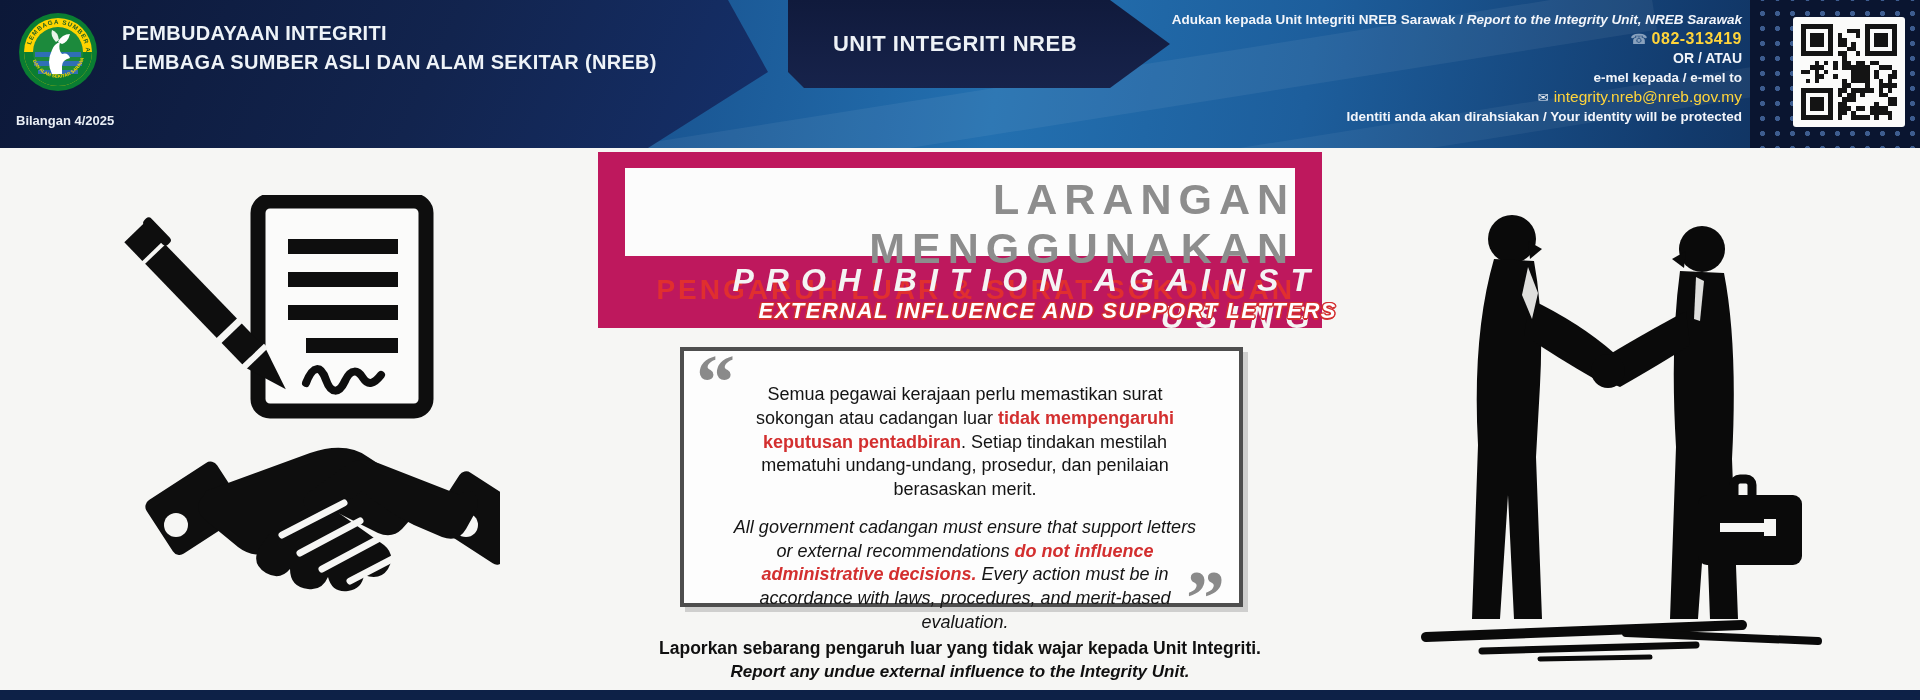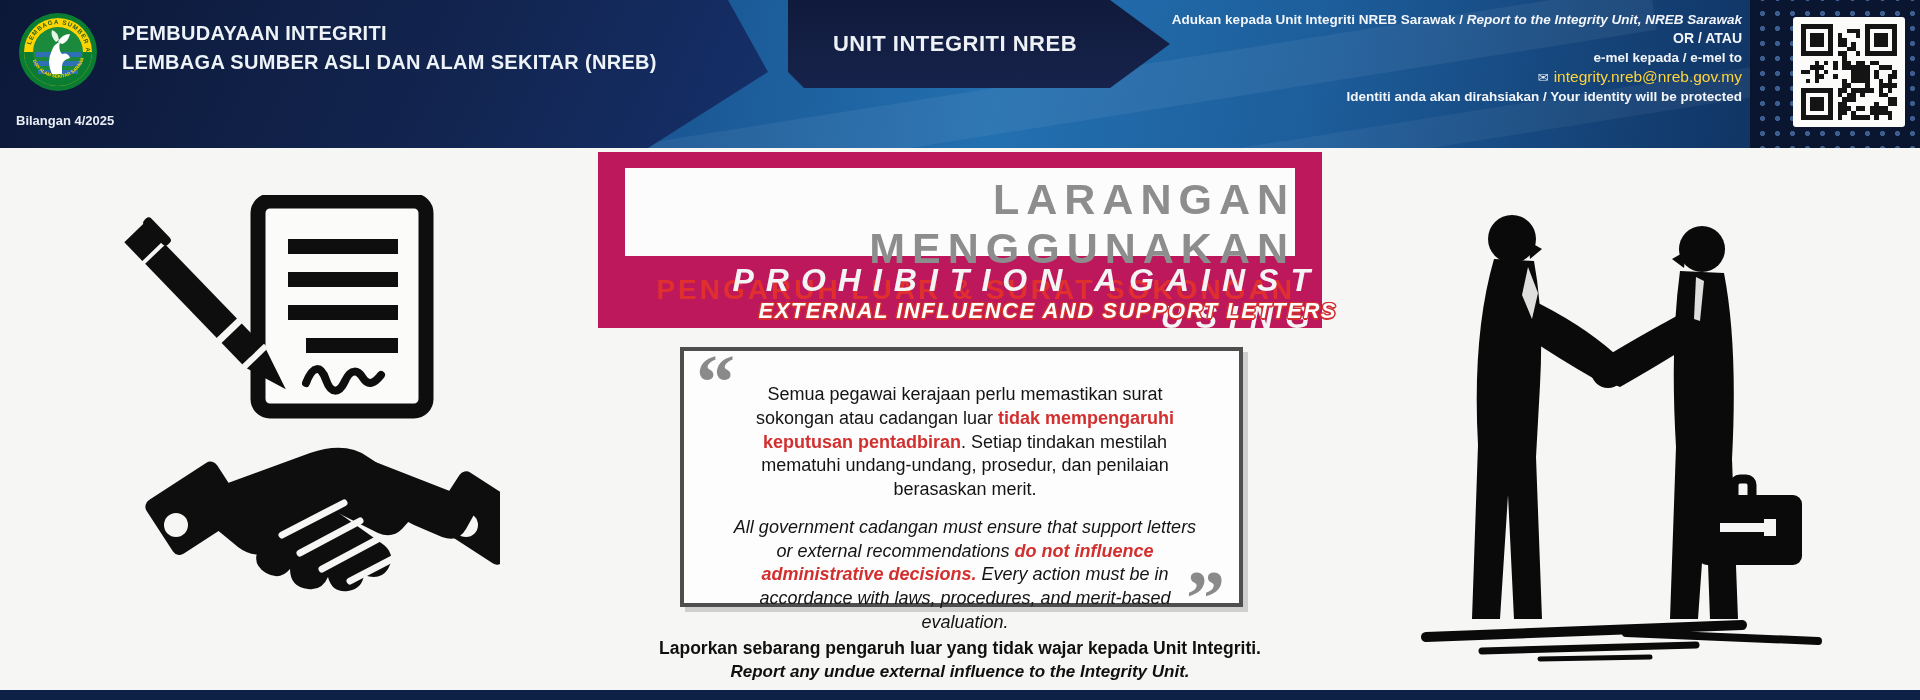--- a/index.html
+++ b/index.html
@@ -123,20 +123,23 @@
     <div class="issue">Bilangan 4/2025</div>
 
     <div class="center-banner">
       <span>UNIT INTEGRITI NREB</span>
     </div>
 
     <div class="contact">
       <div class="row">
         <span class="c-bold">Adukan kepada Unit Integriti NREB Sarawak</span><span class="c-bold"> / </span><span class="c-italic">Report to the Integrity Unit, NREB Sarawak</span>
       </div>
+      <div class="row">
+        <span class="phone-icon">☎</span><span class="c-phone">082-313419</span>
+      </div>
       <div class="row c-or">OR / ATAU</div>
       <div class="row c-email-label">e-mel kepada / e-mel to</div>
       <div class="row">
         <span class="mail-icon">✉</span><span class="c-email">integrity.nreb@nreb.gov.my</span>
       </div>
       <div class="row c-confidential">Identiti anda akan dirahsiakan / Your identity will be protected</div>
     </div>
 
     <div class="qr-panel">
       <div class="qr-box">

